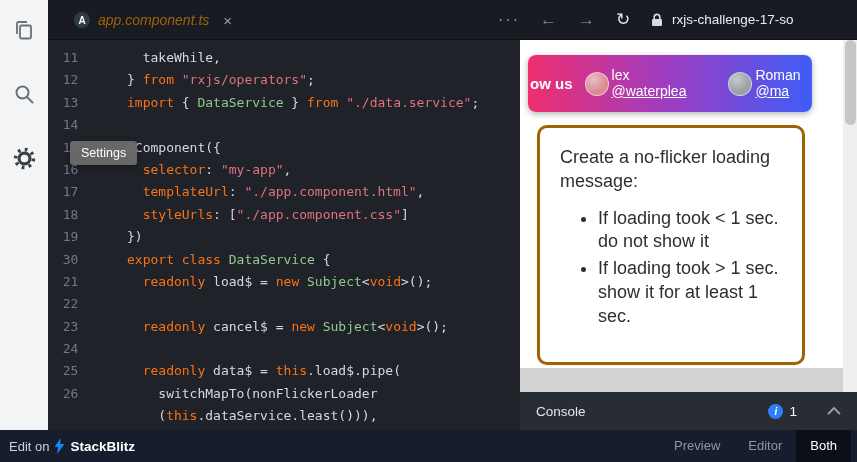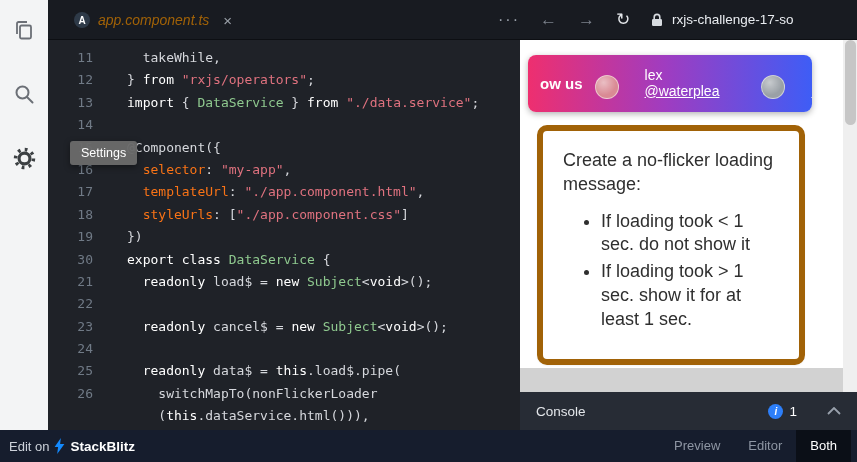--- a/index.html
+++ b/index.html
@@ -24,47 +24,47 @@
   .nav-back { left:492px; color:#7c828c; }
   .nav-fwd { left:530px; color:#7c828c; }
   .nav-refresh { left:568px; color:#e3e6ea; }
   .lock-wrap { position:absolute; left:603px; top:13px; }
   .url-text { position:absolute; left:624px; top:0; line-height:40px; color:#e9ecf0; font-size:13.5px; white-space:nowrap; }
 
   
   .editor { position:absolute; left:48px; top:40px; width:472px; height:390px; background:#1f2228; overflow:hidden;
     font-family:"DejaVu Sans Mono", monospace; font-size:13px; line-height:22.4px; padding-top:7px; }
   .code-line { display:flex; height:22.4px; white-space:pre; }
-  .gutter { flex:0 0 45px; width:45px; text-align:right; color:#707a86; }
+  .gutter { flex:0 0 45px; width:45px; text-align:center; color:#707a86; }
   .code-text { padding-left:34px; }
   .tok-plain { color:#d6d8dd; }
-  .tok-kw { color:#ffffff; }
+  .tok-kw { color:#f97316; }
   .tok-str { color:#e0727f; }
   .tok-prop { color:#f97316; }
   .tok-type { color:#8fc98f; }
 
   
   .tooltip { position:absolute; left:70px; top:141px; background:rgba(106,106,106,0.96); color:#fff;
     font-size:12.5px; padding:5px 11px; border-radius:3px; box-shadow:0 2px 6px rgba(0,0,0,.4); z-index:6; }
 
   
   .preview { position:absolute; left:520px; top:40px; width:337px; height:352px; background:#fff; }
   .banner { position:absolute; left:8px; top:15px; width:284px; height:57px; border-radius:8px;
     background:linear-gradient(90deg,#ee2f6f 0%,#a03cc0 48%,#3e5df6 100%);
     box-shadow:0 2px 6px rgba(0,0,0,.3); display:flex; align-items:center; overflow:hidden; color:#fff; }
-  .banner-text { font-size:15px; font-weight:700; margin-left:12px; white-space:nowrap; }
+  .banner-text { font-size:15px; font-weight:700; margin-left:2px; white-space:nowrap; }
   .banner-people { display:flex; align-items:center; }
-  .person { display:flex; align-items:flex-end; margin-left:12px; cursor:pointer;gap:23px; }
+  .person { display:flex; align-items:center; margin-left:12px; cursor:pointer; }
   .person + .person { margin-left:42px; }
   .avatar { width:24px; height:24px; border-radius:50%; flex:0 0 24px; border:1px solid rgba(255,255,255,.5); }
   .person-col { margin-left:3px; line-height:1.1; }
   .person-name { font-size:14px; }
   .person-handle { font-size:14px; font-weight:400; text-decoration:underline; white-space:nowrap; }
   .card { position:absolute; left:17px; top:85px; width:268px; height:240px; background:#fff;
-    border:6px solid #a16207; border-radius:10px; padding:18px 20px; color:#2f2f2f; font-size:18px; line-height:1.32;
+    border:3px solid #a16207; border-radius:10px; padding:18px 20px; color:#2f2f2f; font-size:18px; line-height:1.32;
     box-shadow:0 1px 2px rgba(0,0,0,.05); }
   .card-title { margin-bottom:13px; }
   .card ul { margin:0; padding-left:38px; }
   .card li { margin-bottom:3px; }
   .preview-bottom { position:absolute; left:0; top:328px; width:323px; height:24px; background:#d2d2d2; }
   .v-scroll { position:absolute; right:0; top:0; width:14px; height:352px; background:#efefef; cursor:pointer; }
   .v-thumb { position:absolute; top:0; left:1.5px; width:11px; height:85px; background:#c6c6c6; border-radius:6px; cursor:pointer; }
 
   
   .console { position:absolute; left:520px; top:392px; width:337px; height:38px; background:#272c35;
@@ -140,21 +140,21 @@
         <div class="code-line"><span class="gutter">17</span><span class="code-text"><span class="tok-plain">  </span><span class="tok-prop">templateUrl</span><span class="tok-plain">: </span><span class="tok-str">"./app.component.html"</span><span class="tok-plain">,</span></span></div>
         <div class="code-line"><span class="gutter">18</span><span class="code-text"><span class="tok-plain">  </span><span class="tok-prop">styleUrls</span><span class="tok-plain">: [</span><span class="tok-str">"./app.component.css"</span><span class="tok-plain">]</span></span></div>
         <div class="code-line"><span class="gutter">19</span><span class="code-text"><span class="tok-plain">})</span></span></div>
         <div class="code-line"><span class="gutter">30</span><span class="code-text"><span class="tok-kw">export class</span><span class="tok-plain"> </span><span class="tok-type">DataService</span><span class="tok-plain"> {</span></span></div>
         <div class="code-line"><span class="gutter">21</span><span class="code-text"><span class="tok-plain">  </span><span class="tok-kw">readonly</span><span class="tok-plain"> load$ = </span><span class="tok-kw">new</span><span class="tok-plain"> </span><span class="tok-type">Subject</span><span class="tok-plain">&lt;</span><span class="tok-kw">void</span><span class="tok-plain">&gt;();</span></span></div>
         <div class="code-line"><span class="gutter">22</span><span class="code-text"></span></div>
         <div class="code-line"><span class="gutter">23</span><span class="code-text"><span class="tok-plain">  </span><span class="tok-kw">readonly</span><span class="tok-plain"> cancel$ = </span><span class="tok-kw">new</span><span class="tok-plain"> </span><span class="tok-type">Subject</span><span class="tok-plain">&lt;</span><span class="tok-kw">void</span><span class="tok-plain">&gt;();</span></span></div>
         <div class="code-line"><span class="gutter">24</span><span class="code-text"></span></div>
         <div class="code-line"><span class="gutter">25</span><span class="code-text"><span class="tok-plain">  </span><span class="tok-kw">readonly</span><span class="tok-plain"> data$ = </span><span class="tok-kw">this</span><span class="tok-plain">.load$.pipe(</span></span></div>
         <div class="code-line"><span class="gutter">26</span><span class="code-text"><span class="tok-plain">    switchMapTo(nonFlickerLoader</span></span></div>
-        <div class="code-line"><span class="gutter"></span><span class="code-text"><span class="tok-plain">    (</span><span class="tok-kw">this</span><span class="tok-plain">.dataService.html())),</span></span></div>
+        <div class="code-line"><span class="gutter"></span><span class="code-text"><span class="tok-plain">    (</span><span class="tok-kw">this</span><span class="tok-plain">.dataService.least())),</span></span></div>
       </div>
   </div>
 
   <div class="tooltip">Settings</div>
 
   <div class="preview">
     <div class="banner">
       <span class="banner-text">ow us</span>
       <div class="banner-people">
           <div class="person">

